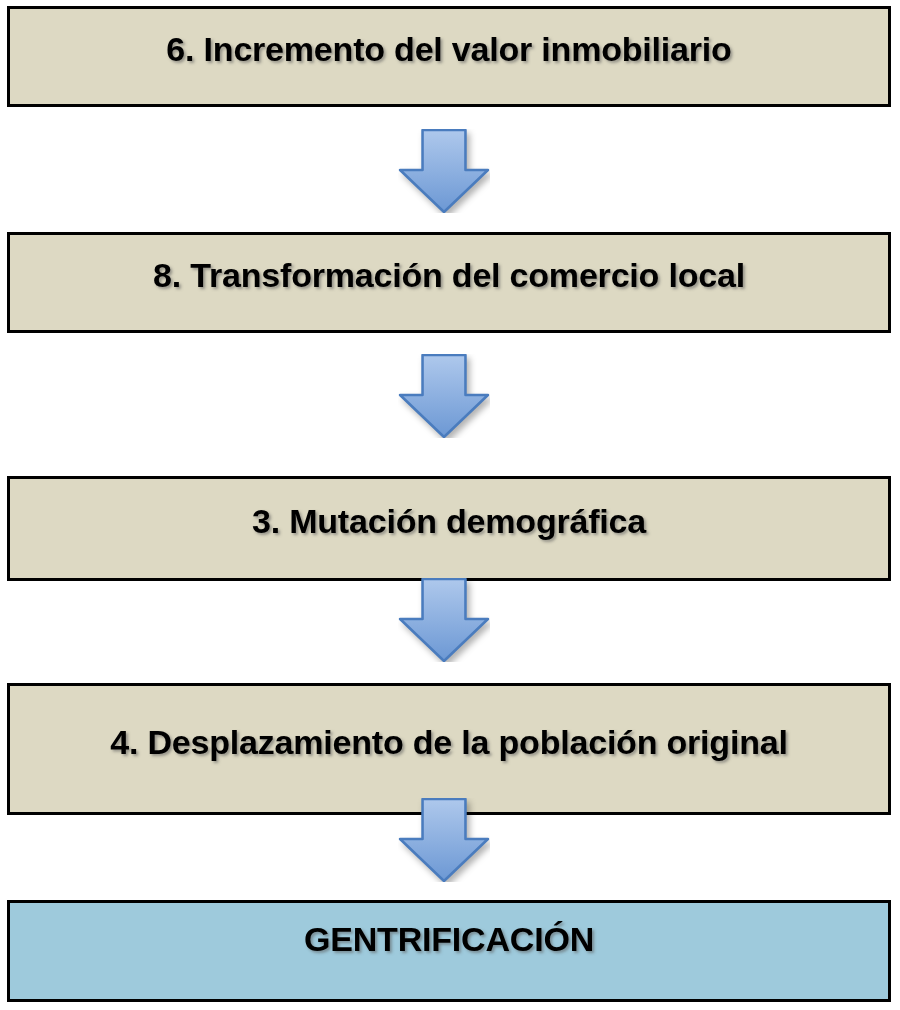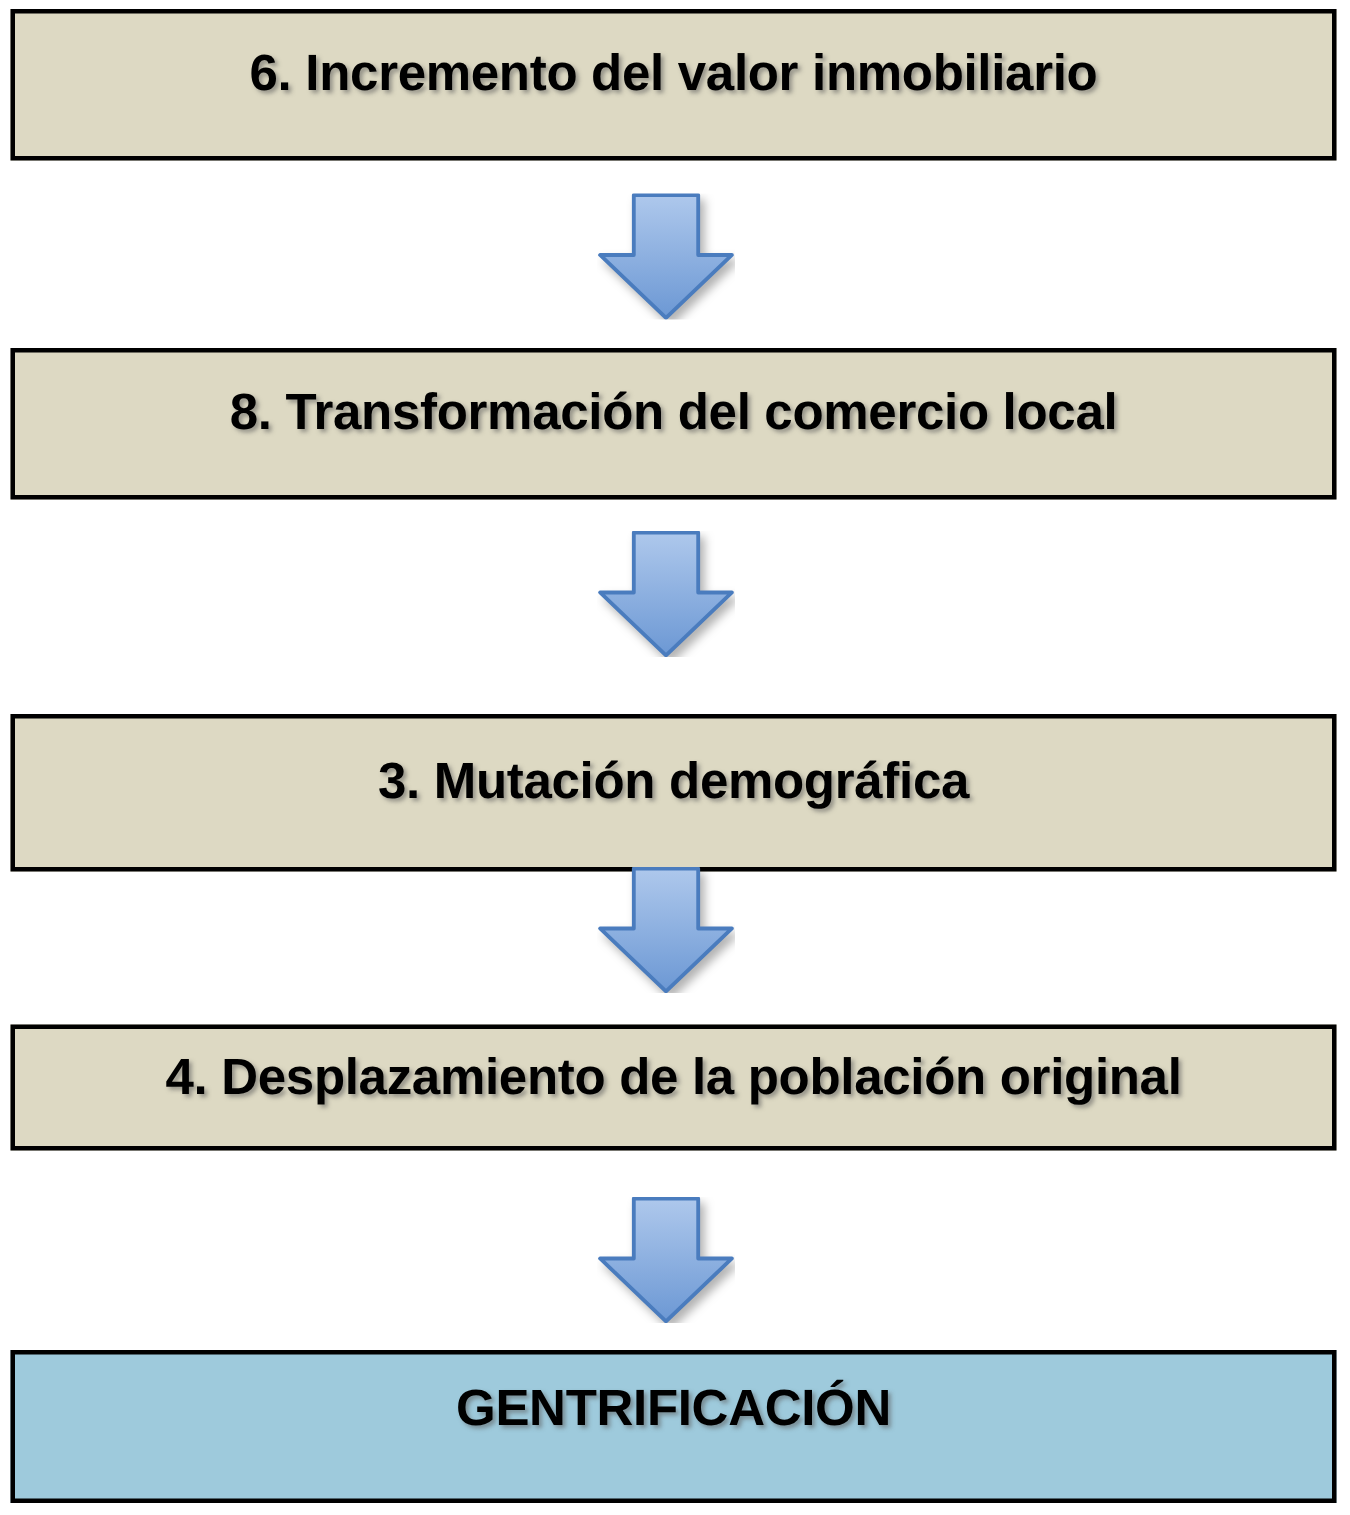--- a/index.html
+++ b/index.html
@@ -37,21 +37,21 @@
     font-size: 34px;
     letter-spacing: -0.2px;
     text-shadow: 2px 2px 3px rgba(90,90,90,0.55);
   }
   .stage { background: var(--stage-fill); padding-bottom: 14px; }
   .result { background: var(--result-fill); padding-bottom: 24px; align-items: center; }
 
   .pos-box1 { top: 6px;   height: 101px; }
   .pos-box2 { top: 232px; height: 101px; }
   .pos-box3 { top: 453px; height: 105px; margin-top: 23px; }
-  .pos-box4 { top: 683px; height: 84px; }
+  .pos-box4 { top: 683px; height: 132px; }
   .pos-box5 { top: 900px; height: 102px; }
 
   .arrow {
     position: absolute;
     left: 398px;
     width: 92px;
     height: 84px;
   }
   .pos-arrow1 { top: 129px; }
   .pos-arrow2 { top: 354px; }

